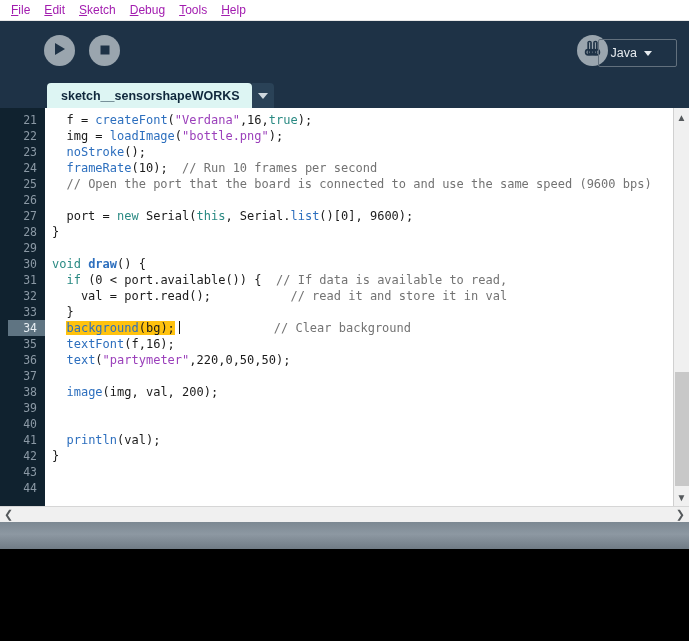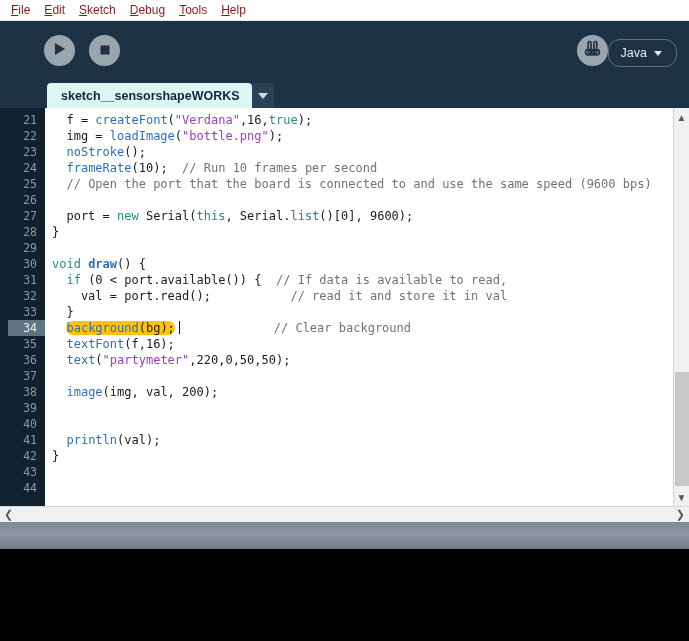--- a/index.html
+++ b/index.html
@@ -14,21 +14,21 @@
   #menubar {
     height: 21px;
     background: #ffffff;
     display: flex;
     align-items: center;
     padding-left: 4px;
     border-bottom: 1px solid #e8e8e8;
   }
   .menu-item {
     font-size: 12px;
-    color: #7f1d1d;
+    color: #a21caf;
     padding: 2px 7px;
     cursor: default;
     white-space: nowrap;
     font-family: "Liberation Sans", sans-serif;
   }
   .menu-item .mn { text-decoration: underline; }
 
   
   #toolbar {
     height: 59px;
@@ -47,24 +47,24 @@
   #run-button { margin-left: 44px; }
   #stop-button { margin-left: 14px; }
   #debug-button {
     position: absolute; right: 81px; top: 14px;
     width: 31px; height: 31px;
   }
   #mode-selector {
     position: absolute; right: 12px; top: 32px;
     transform: translateY(-50%);
     border: 1px solid #62707d;
-    border-radius: 12px;
+    border-radius: 2px;
     color: #e6ebef;
     font-size: 12.5px;
-    padding: 6px 14px 6px 12px;
+    padding: 6px 24px 6px 12px;
     display: flex; align-items: center; gap: 7px;
     cursor: pointer;
     background: transparent;
   }
   .caret-down {
     width: 0; height: 0;
     border-left: 4px solid transparent;
     border-right: 4px solid transparent;
     border-top: 5px solid #e6ebef;
   }
@@ -144,21 +144,21 @@
     font-family: "DejaVu Sans Mono", monospace;
     font-size: 12px;
     color: #1a1a1a;
     white-space: pre;
     padding-left: 7px;
   }
   .kw   { color: #2a8a83; }       
   .fn   { color: #2d6fbe; }       
   .str  { color: #9b40bb; }       
   .cmt  { color: #737373; }
-  .hl   { background: #ffc20e; color: #1a1a1a; border-radius: 7px; }
+  .hl   { background: #ffc20e; color: #1a1a1a; }
   .caret-bar {
     display: inline-block;
     width: 1px; height: 13px;
     background: #111;
     vertical-align: -2px;
     margin-left: 4px;
   }
 
   
   #vscroll {

